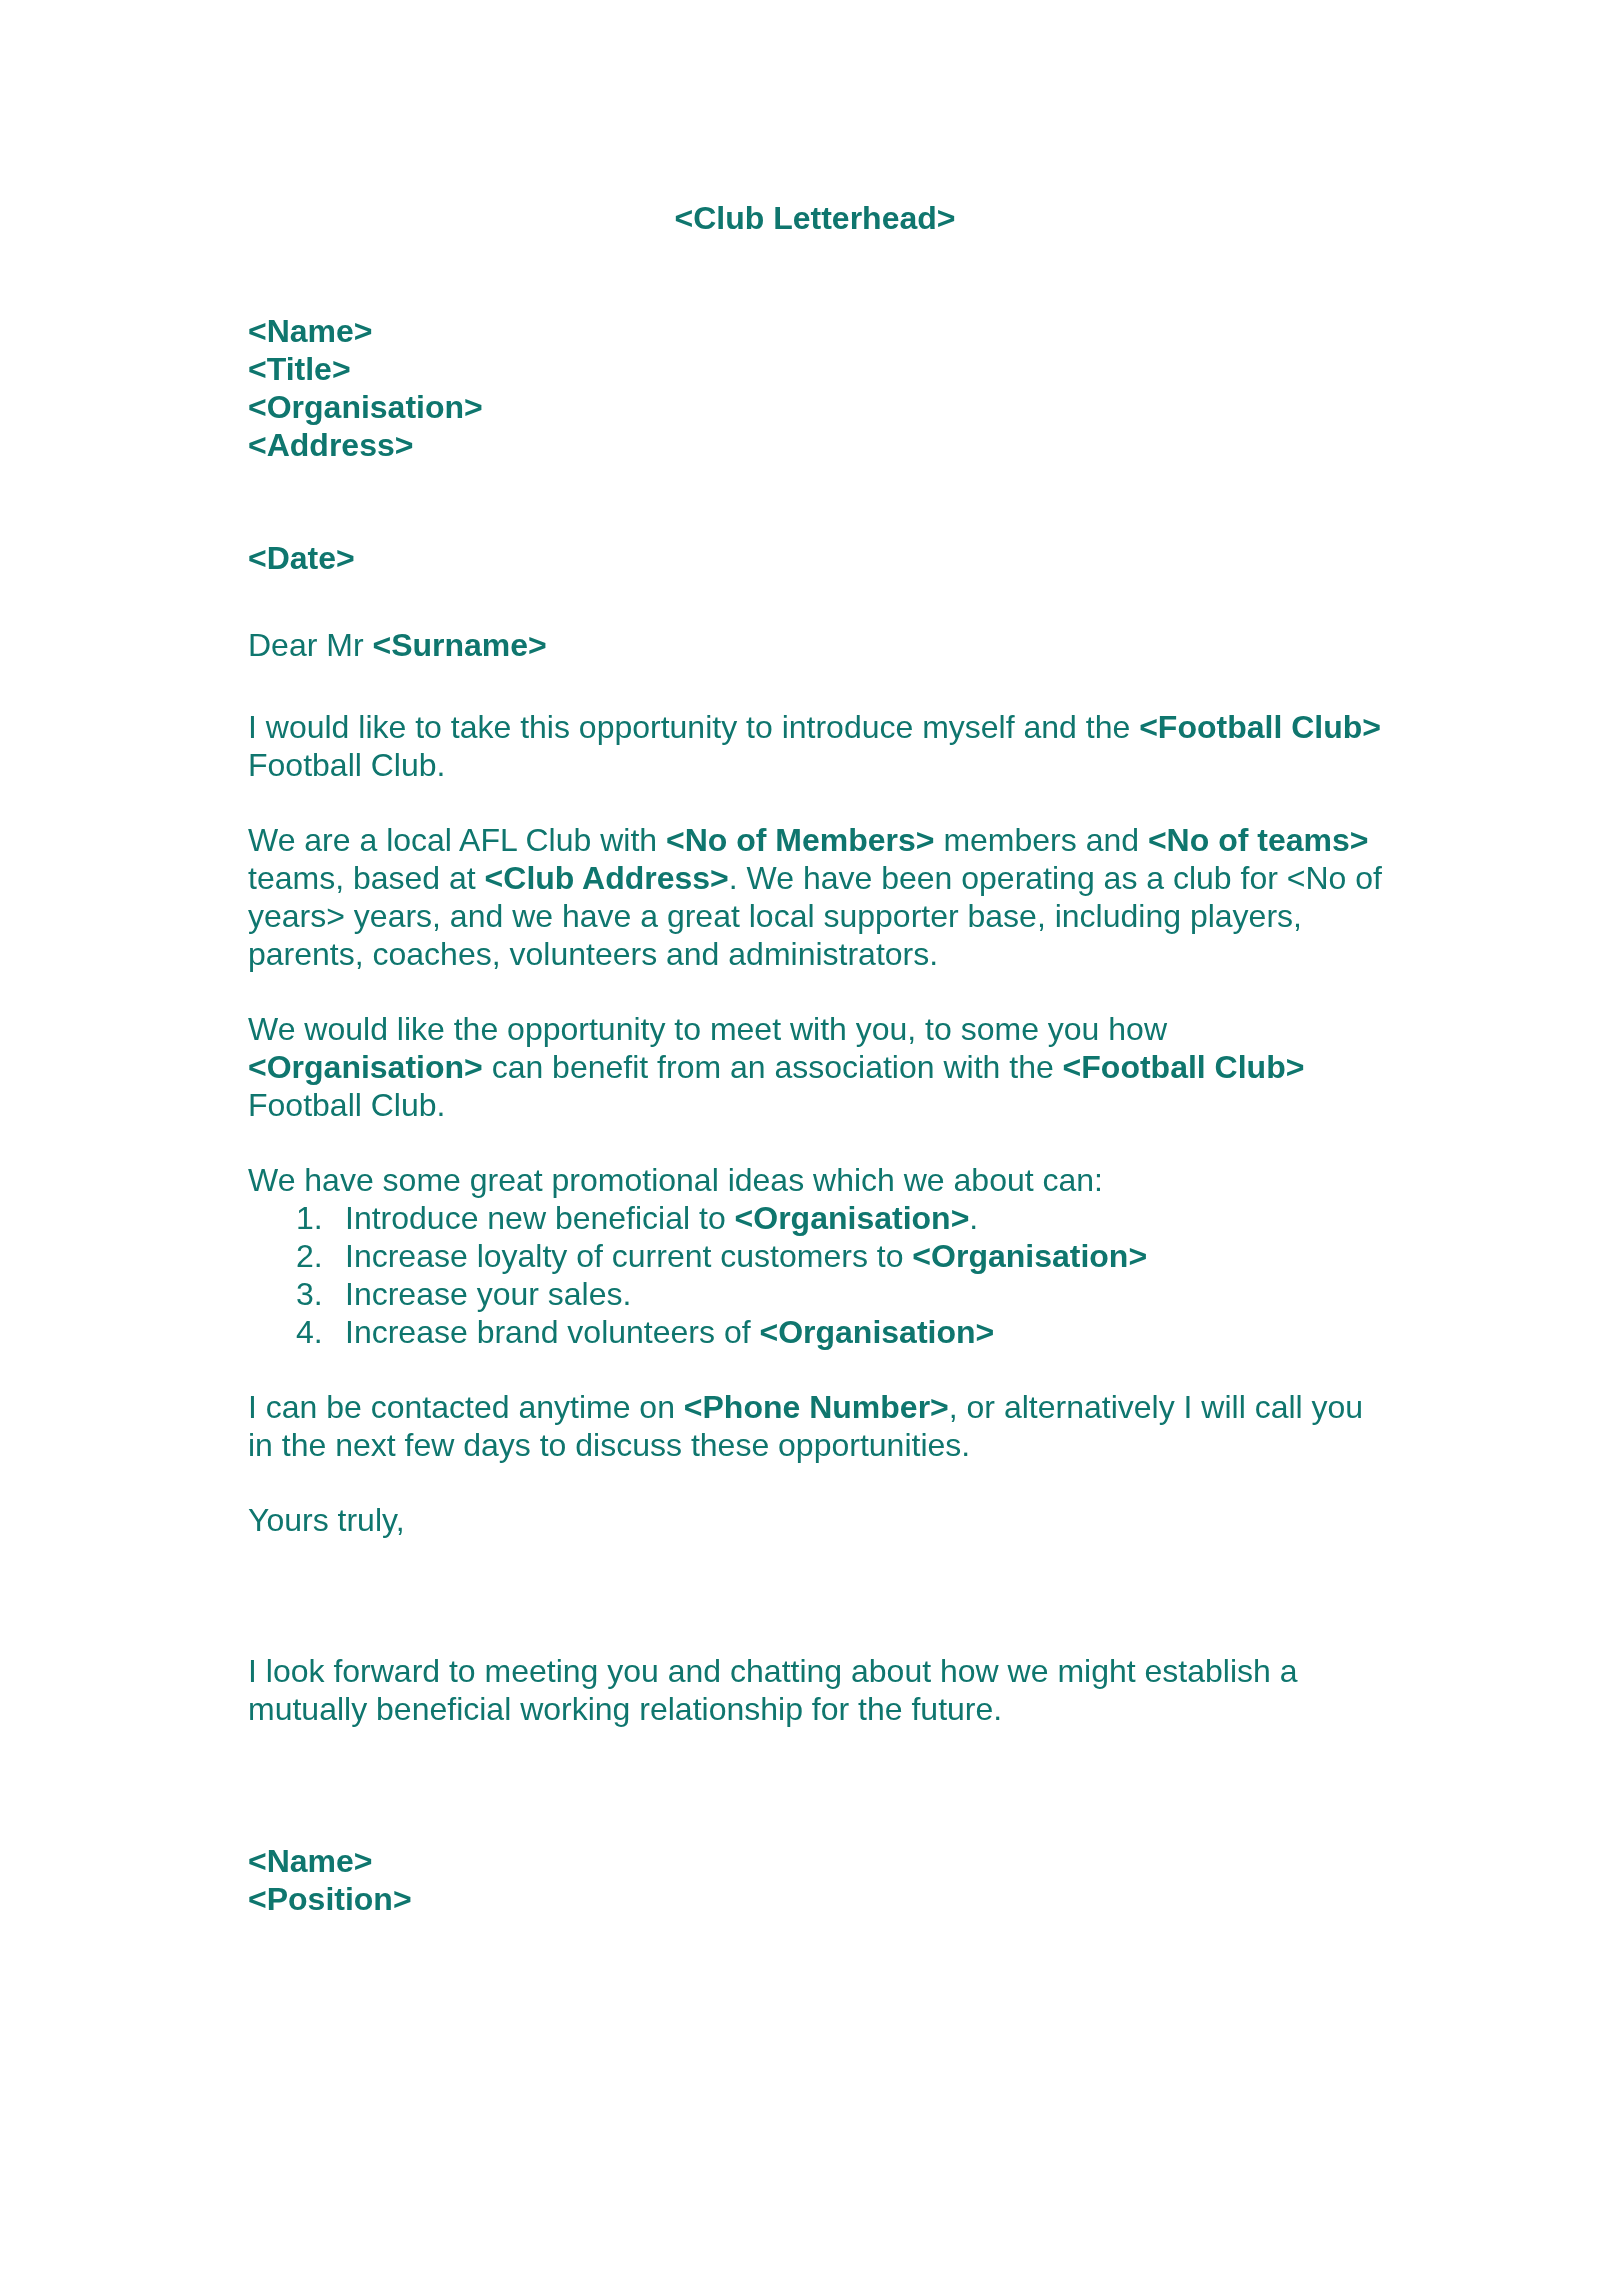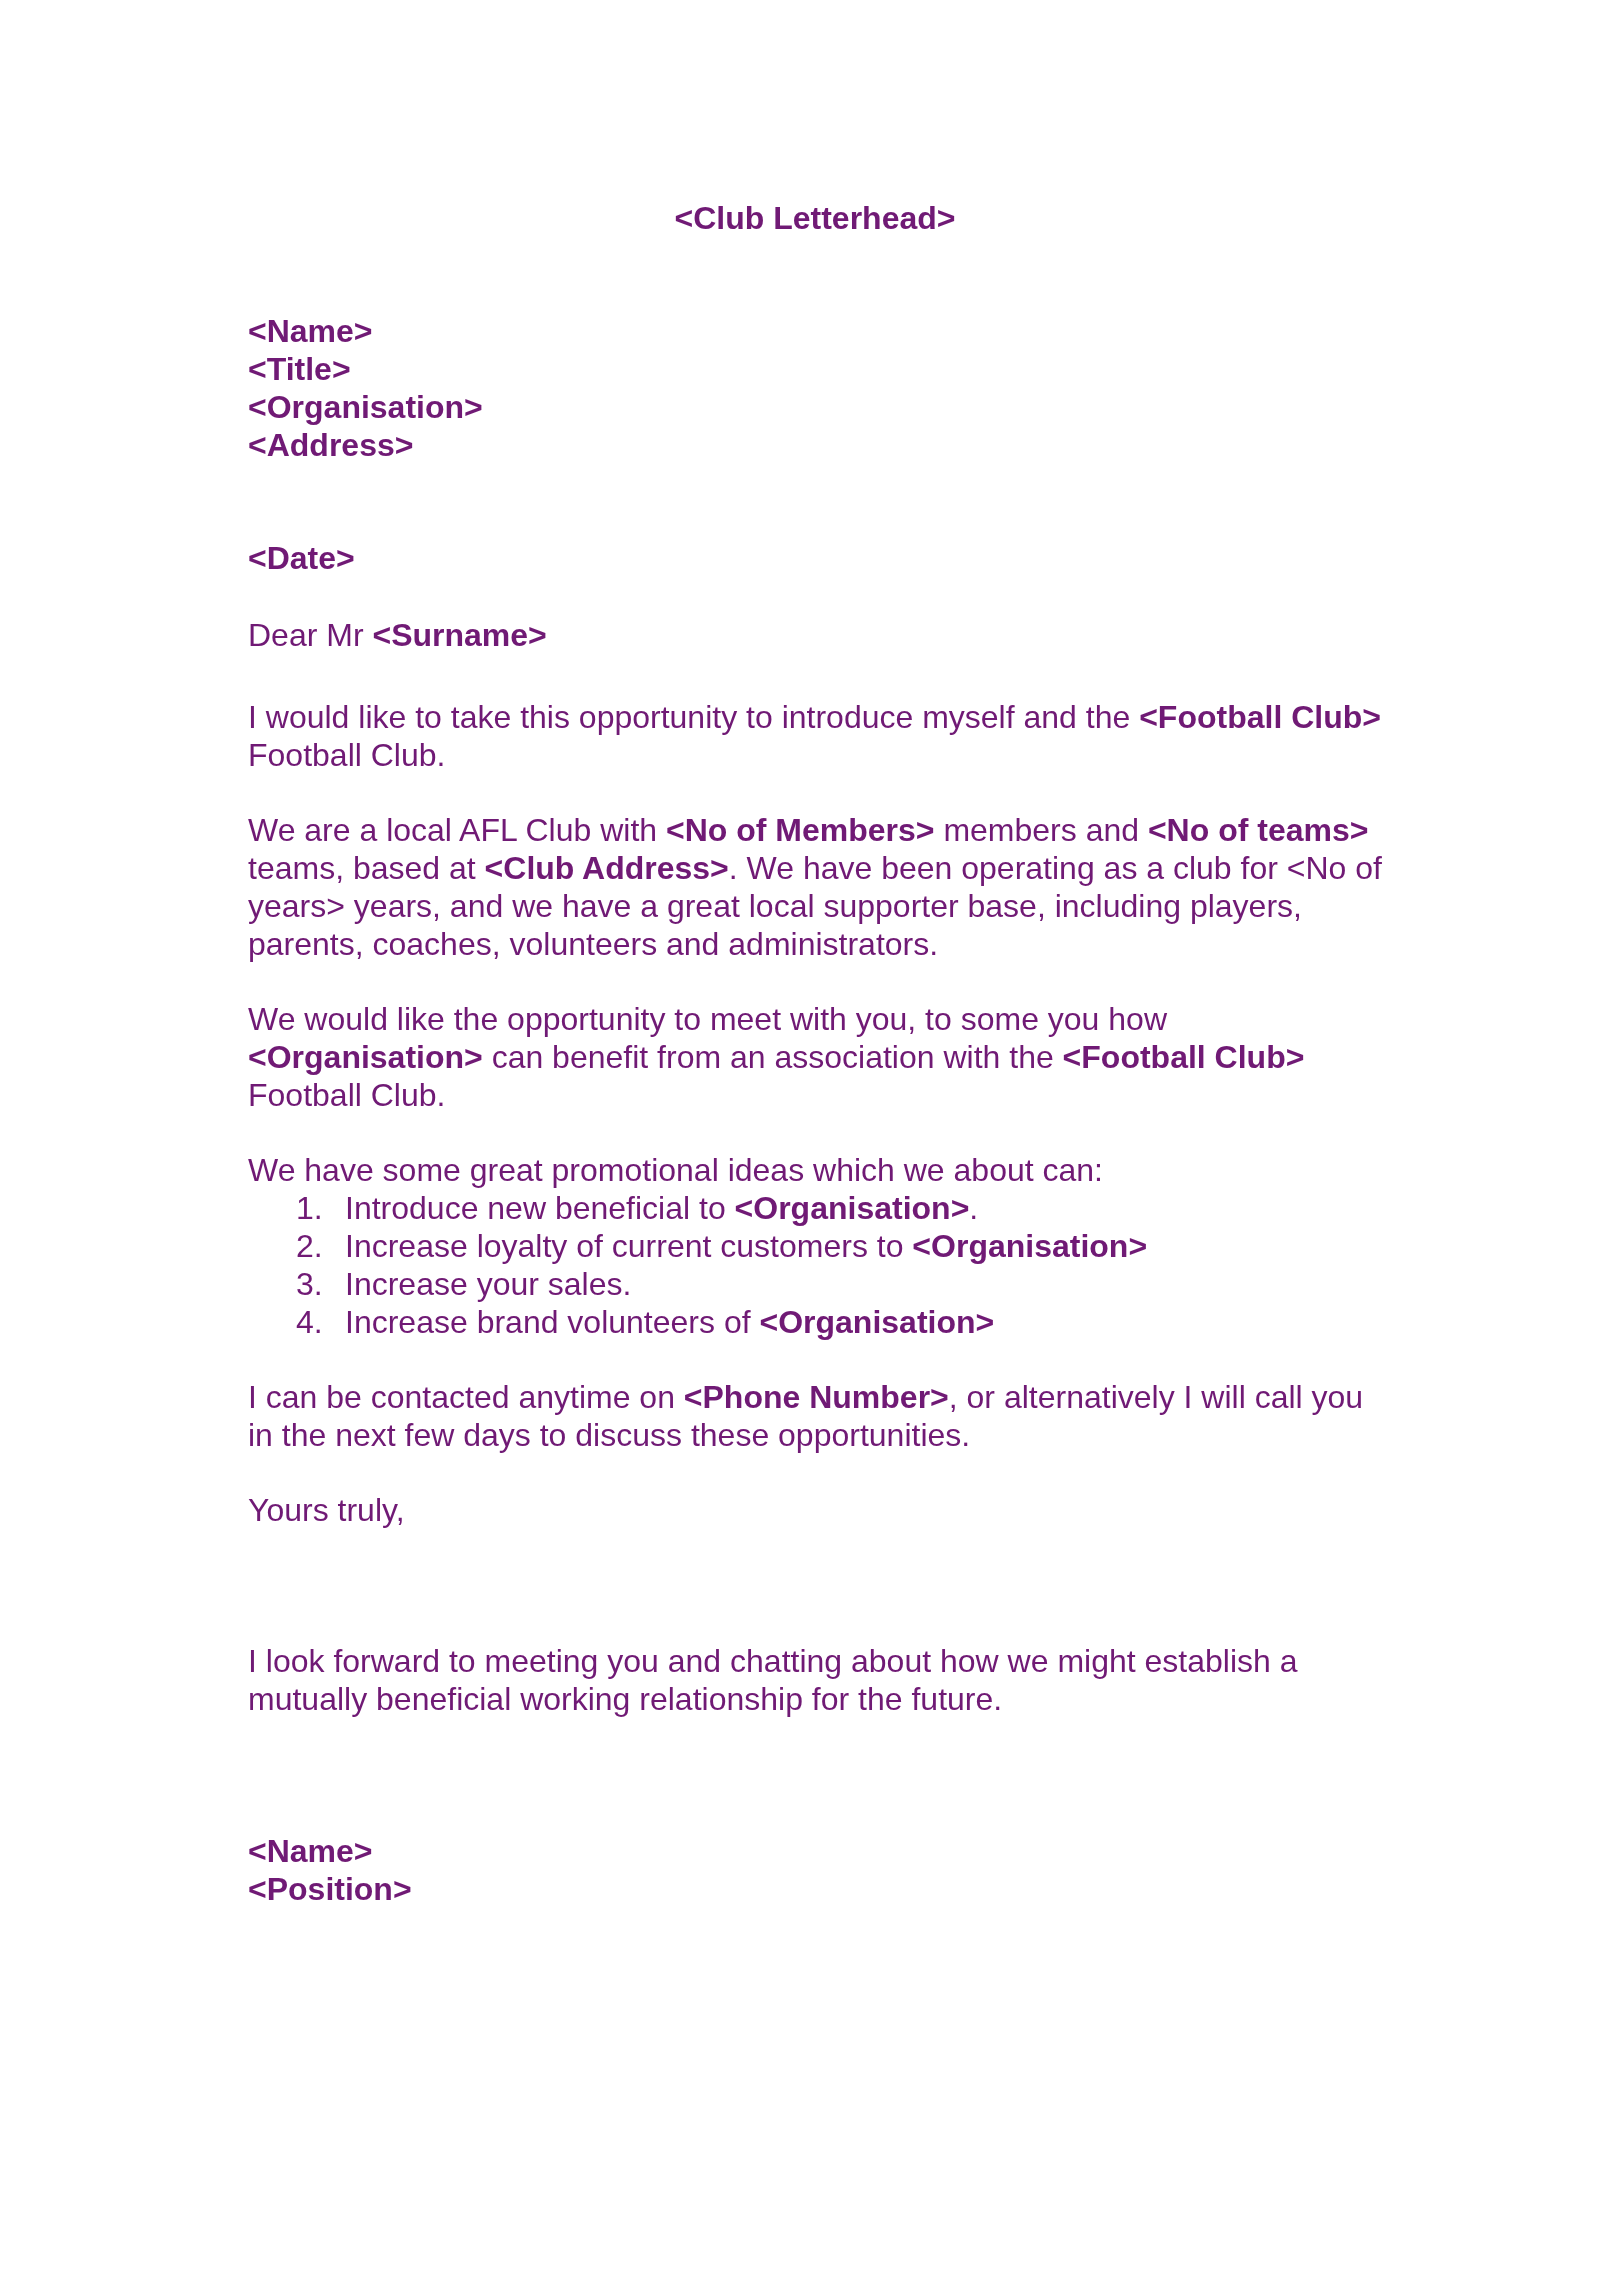--- a/index.html
+++ b/index.html
@@ -6,40 +6,40 @@
     margin: 0;
     padding: 0;
     background: #ffffff;
   }
   .page {
     position: relative;
     width: 1621px;
     height: 2293px;
     box-sizing: border-box;
     background: #ffffff;
-    color: #701a75;
+    color: #0f766e;
     font-family: "Liberation Sans", sans-serif;
     font-size: 32px;
     line-height: 38px;
     padding: 199px 239px 0 248px;
     overflow: hidden;
   }
   .b { font-weight: bold; }
   .letterhead-title {
     text-align: center;
     font-weight: bold;
     margin: 0 0 75px 0;
   }
   .recipient-block {
     font-weight: bold;
     margin: 0 0 75px 0;
   }
   .date-line {
     font-weight: bold;
-    margin: 0 0 39px 0;
+    margin: 0 0 49px 0;
   }
   p.para {
     margin: 0 0 37px 0;
   }
   p.salutation { margin-bottom: 44px; }
   p.list-intro { margin-bottom: 0; }
   .promo-list { margin: 0 0 37px 0; }
   .promo-item { display: flex; }
   .promo-item .marker {
     flex: 0 0 49px;

